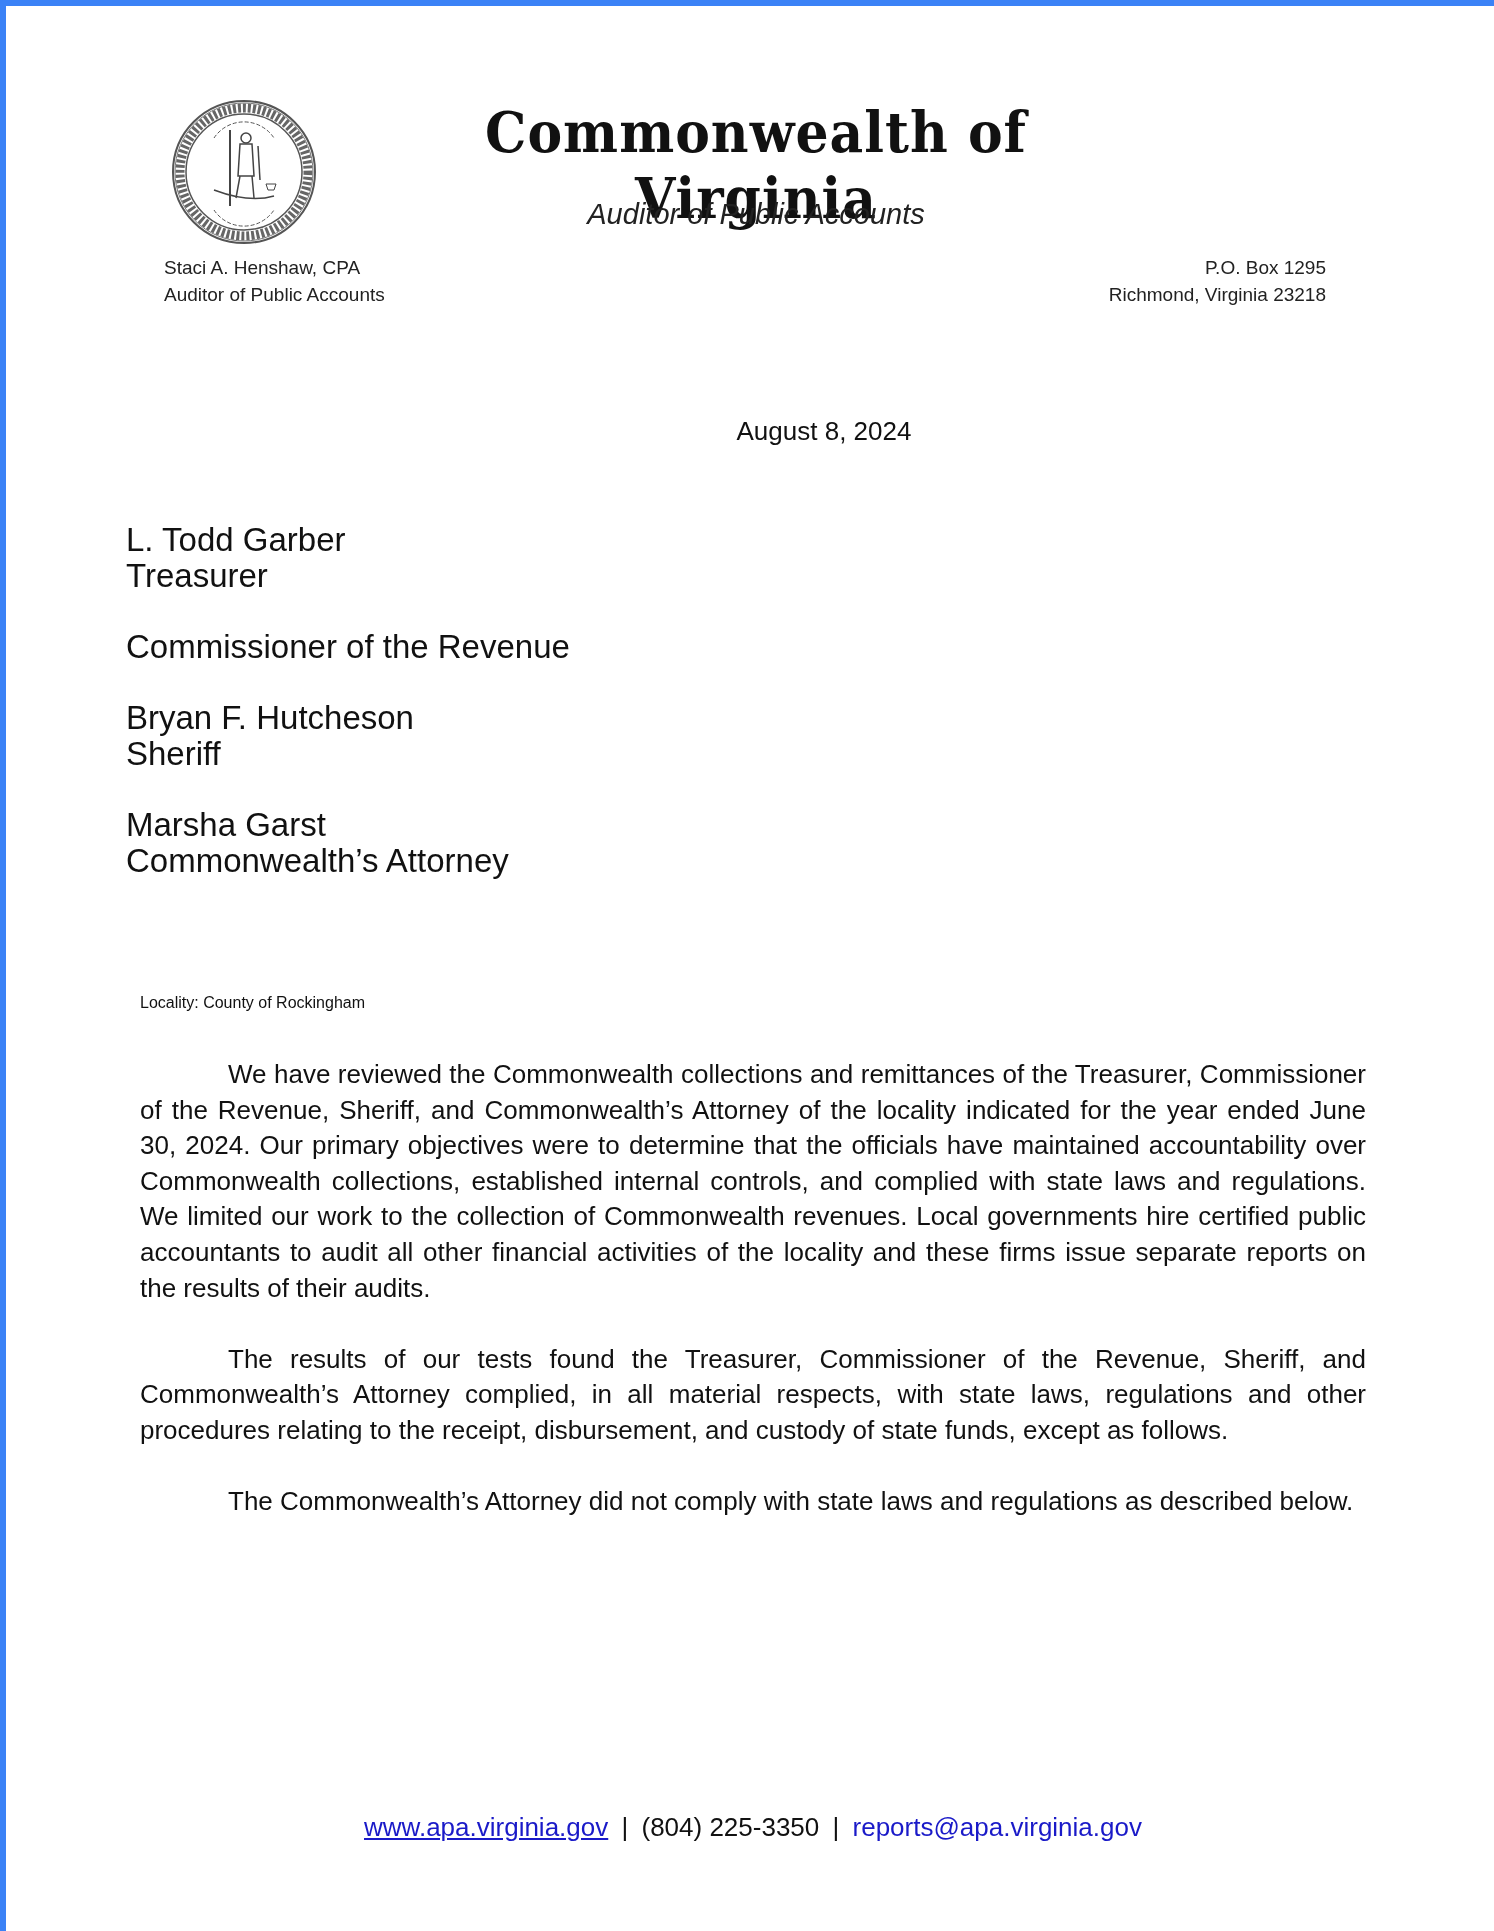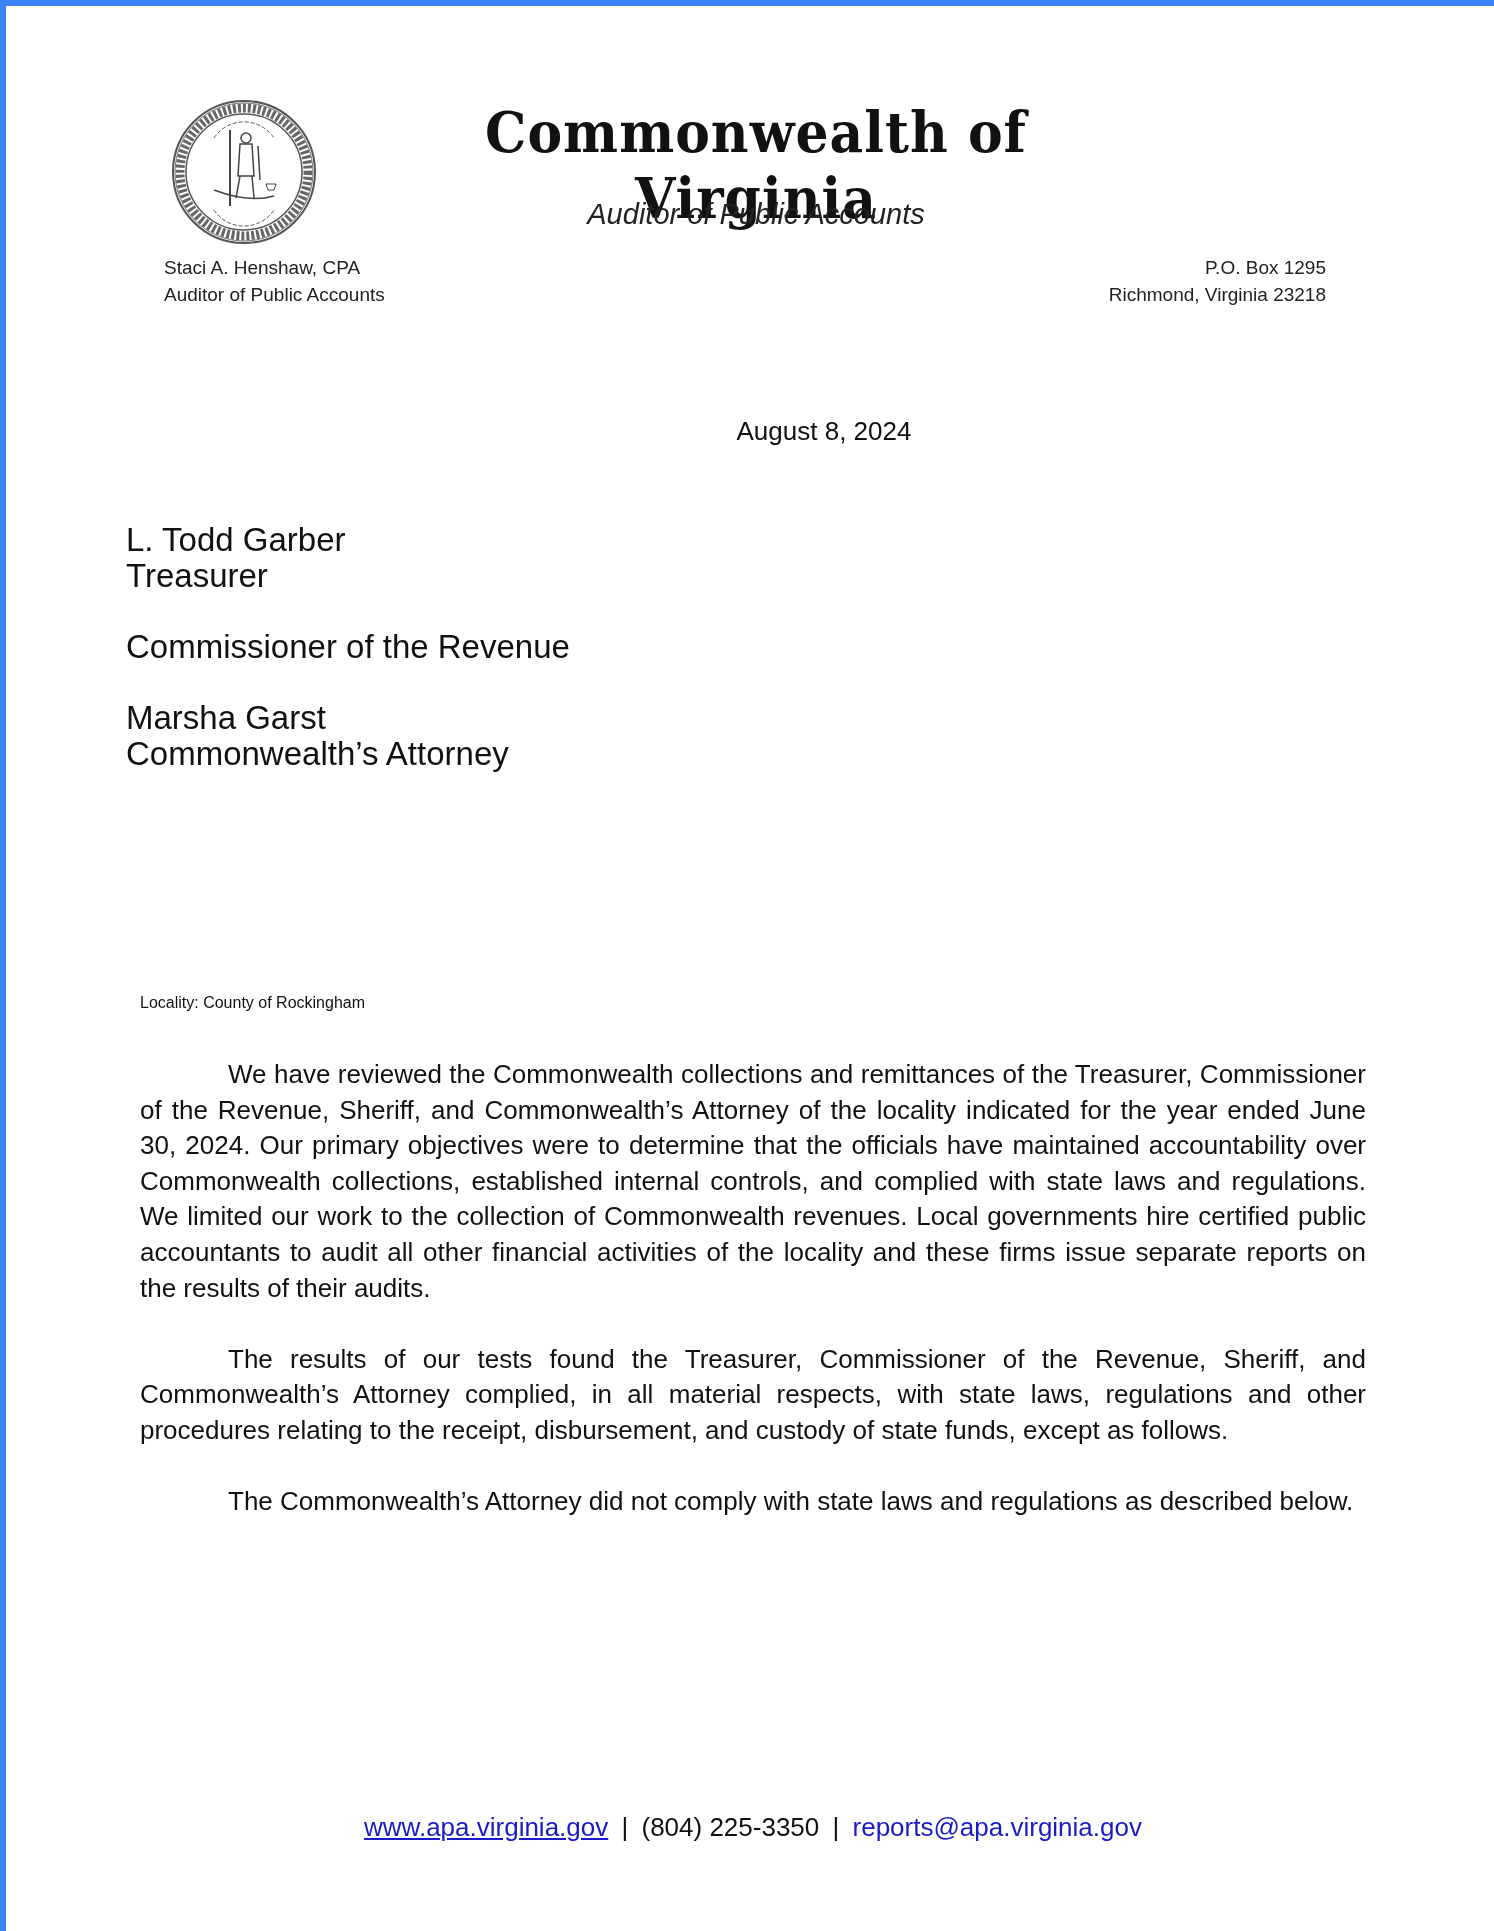--- a/index.html
+++ b/index.html
@@ -164,20 +164,24 @@
 
   <div class="recipients">
     <div class="recipient">
       <div>L. Todd Garber</div>
       <div>Treasurer</div>
     </div>
     <div class="recipient">
       <div>Commissioner of the Revenue</div>
     </div>
     <div class="recipient">
+      <div>Bryan F. Hutcheson</div>
+      <div>Sheriff</div>
+    </div>
+    <div class="recipient">
       <div>Marsha Garst</div>
       <div>Commonwealth’s Attorney</div>
     </div>
   </div>
 
   <div class="locality">Locality: County of Rockingham</div>
 
   <div class="body">
     <p>We have reviewed the Commonwealth collections and remittances of the Treasurer, Commissioner of the Revenue, Sheriff, and Commonwealth’s Attorney of the locality indicated for the year ended June 30, 2024.  Our primary objectives were to determine that the officials have maintained accountability over Commonwealth collections, established internal controls, and complied with state laws and regulations.  We limited our work to the collection of Commonwealth revenues.  Local governments hire certified public accountants to audit all other financial activities of the locality and these firms issue separate reports on the results of their audits.</p>
     <p>The results of our tests found the Treasurer, Commissioner of the Revenue, Sheriff, and Commonwealth’s Attorney complied, in all material respects, with state laws, regulations and other procedures relating to the receipt, disbursement, and custody of state funds, except as follows.</p>

